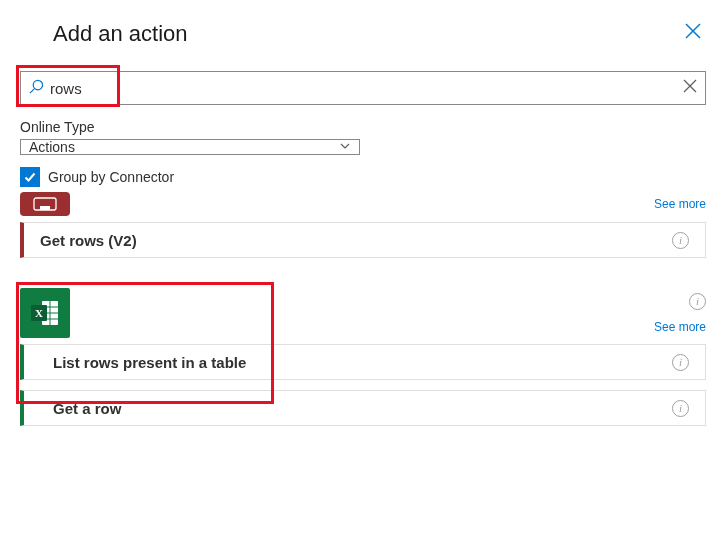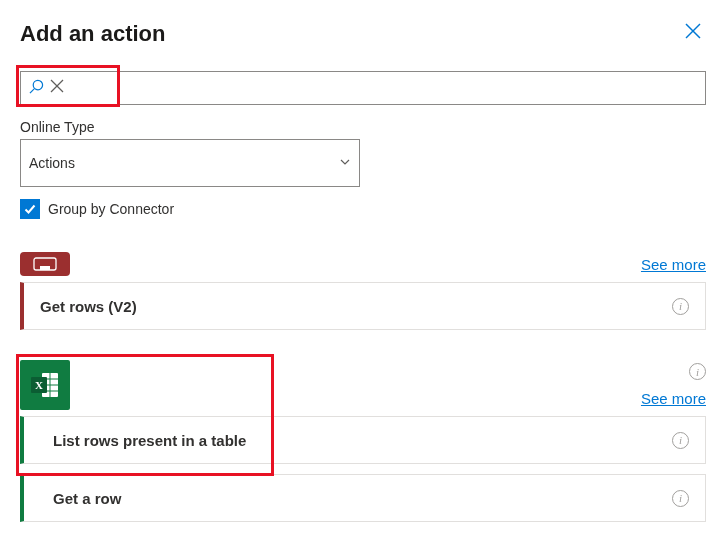--- a/index.html
+++ b/index.html
@@ -11,22 +11,23 @@
       padding: 18px 20px;
     }
     .header {
       display: flex;
       justify-content: space-between;
       align-items: center;
       margin-bottom: 22px;
     }
     .header h1 {
       font-size: 22px;
-      font-weight: 700;
+      font-weight: 400;
       color: #1b1a19;
+      margin-left: 33px;
     }
     .close-x {
       color: #0078d4;
       font-size: 20px;
       cursor: pointer;
       padding: 4px;
     }
     .search-wrap {
       border: 1px solid #8a8886;
       height: 34px;
@@ -55,36 +56,36 @@
       font-size: 16px;
     }
     .field-label {
       font-size: 14px;
       color: #323130;
       margin-bottom: 4px;
       display: block;
     }
     .select-wrap {
       border: 1px solid #8a8886;
-      height: 48px;
+      height: 16px;
       width: 340px;
       display: flex;
       align-items: center;
       justify-content: space-between;
       padding: 0 8px;
       margin-bottom: 12px;
       cursor: pointer;
     }
     .select-value { font-size: 14px; }
     .chev { color: #605e5c; }
     .check-row {
       display: flex;
       align-items: center;
       gap: 8px;
-      margin-bottom: 33px;
+      margin-bottom: 5px;
     }
     .checkbox {
       width: 20px; height: 20px;
       background: #0078d4;
       display: flex;
       align-items: center;
       justify-content: center;
       cursor: pointer;
     }
     .checkbox svg { stroke: #fff; }
@@ -100,40 +101,39 @@
       width: 50px; height: 50px;
       display: flex; align-items: center; justify-content: center;
       color: #fff;
       flex-shrink: 0;
     }
     .conn-icon.sql { background: #9b2f2f; border-radius: 4px; height: 24px; }
     .conn-icon.excel { background: #107c41; border-radius: 2px; }
     .conn-name { font-size: 15px; font-weight: 600; }
     .see-more {
       color: #0078d4;
-      font-size: 15px;
-      cursor: pointer;
-      text-decoration: underline;
+      font-size: 12px;
+      cursor: pointer;
     }
     .info-icn {
       width: 17px; height: 17px;
       border: 1px solid #a19f9d;
       border-radius: 50%;
       display: flex; align-items: center; justify-content: center;
       color: #a19f9d;
       font-size: 11px;
       font-style: italic;
       font-family: serif;
       cursor: pointer;
       flex-shrink: 0;
     }
     .action-item {
       border: 1px solid #e1dfdd;
       border-left: 4px solid;
-      height: 48px;
+      height: 36px;
       display: flex;
       align-items: center;
       justify-content: space-between;
       padding: 0 16px;
       margin-bottom: 10px;
       cursor: pointer;
     }
     .action-item.sql { border-left-color: #9b2f2f; }
     .action-item.excel { border-left-color: #107c41; padding-left: 29px; }
     .action-title { font-size: 15px; font-weight: 600; }
@@ -159,20 +159,21 @@
 </div>
 
 <div style="position:relative;">
   <div class="search-wrap">
     <span class="search-icon">
       <svg width="15" height="15" viewBox="0 0 16 16">
           <circle cx="6.5" cy="6.5" r="5" stroke="#0078d4" stroke-width="1.3" fill="none"></circle>
           <line x1="10.5" y1="10.5" x2="15" y2="15" stroke="#0078d4" stroke-width="1.3"></line>
         </svg>
     </span>
+    <input class="search-input" value="rows" style="">
     <span class="clear-x">
       <svg width="14" height="14" viewBox="0 0 14 14">
           <line x1="1" y1="1" x2="13" y2="13" stroke="#605e5c" stroke-width="1.2"></line>
           <line x1="13" y1="1" x2="1" y2="13" stroke="#605e5c" stroke-width="1.2"></line>
         </svg>
     </span>
   </div>
   <div class="hl-red" style="left:-4px; top:-6px; width:104px; height:42px;"></div>
 </div>
 

